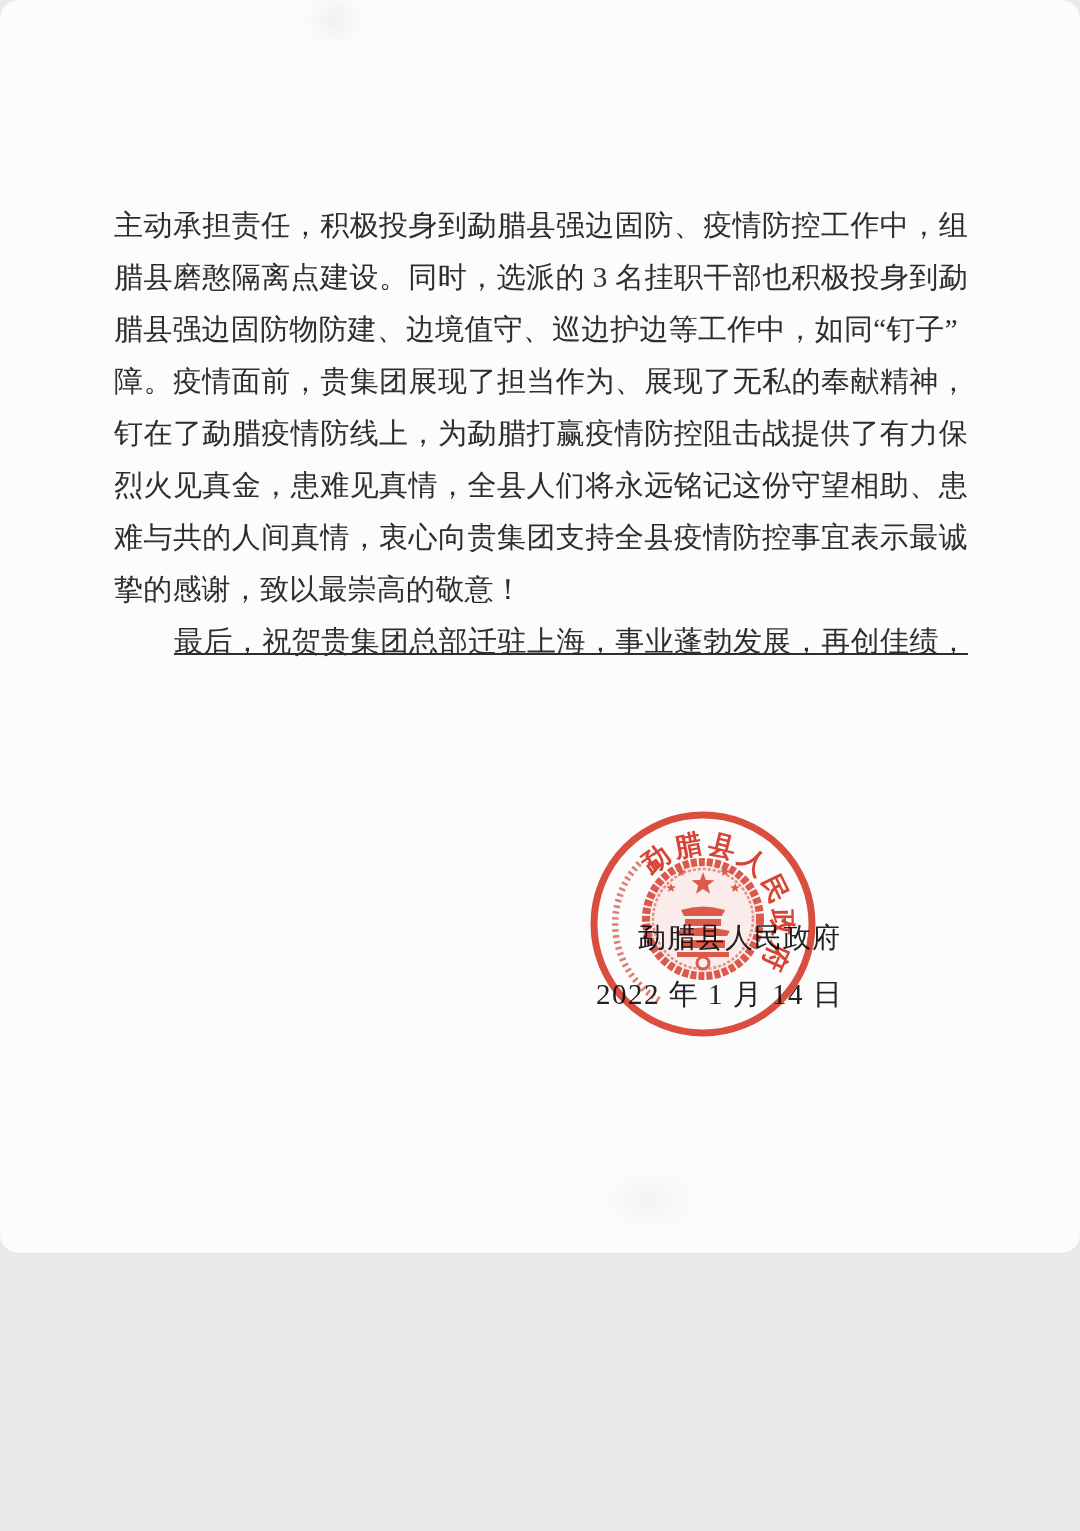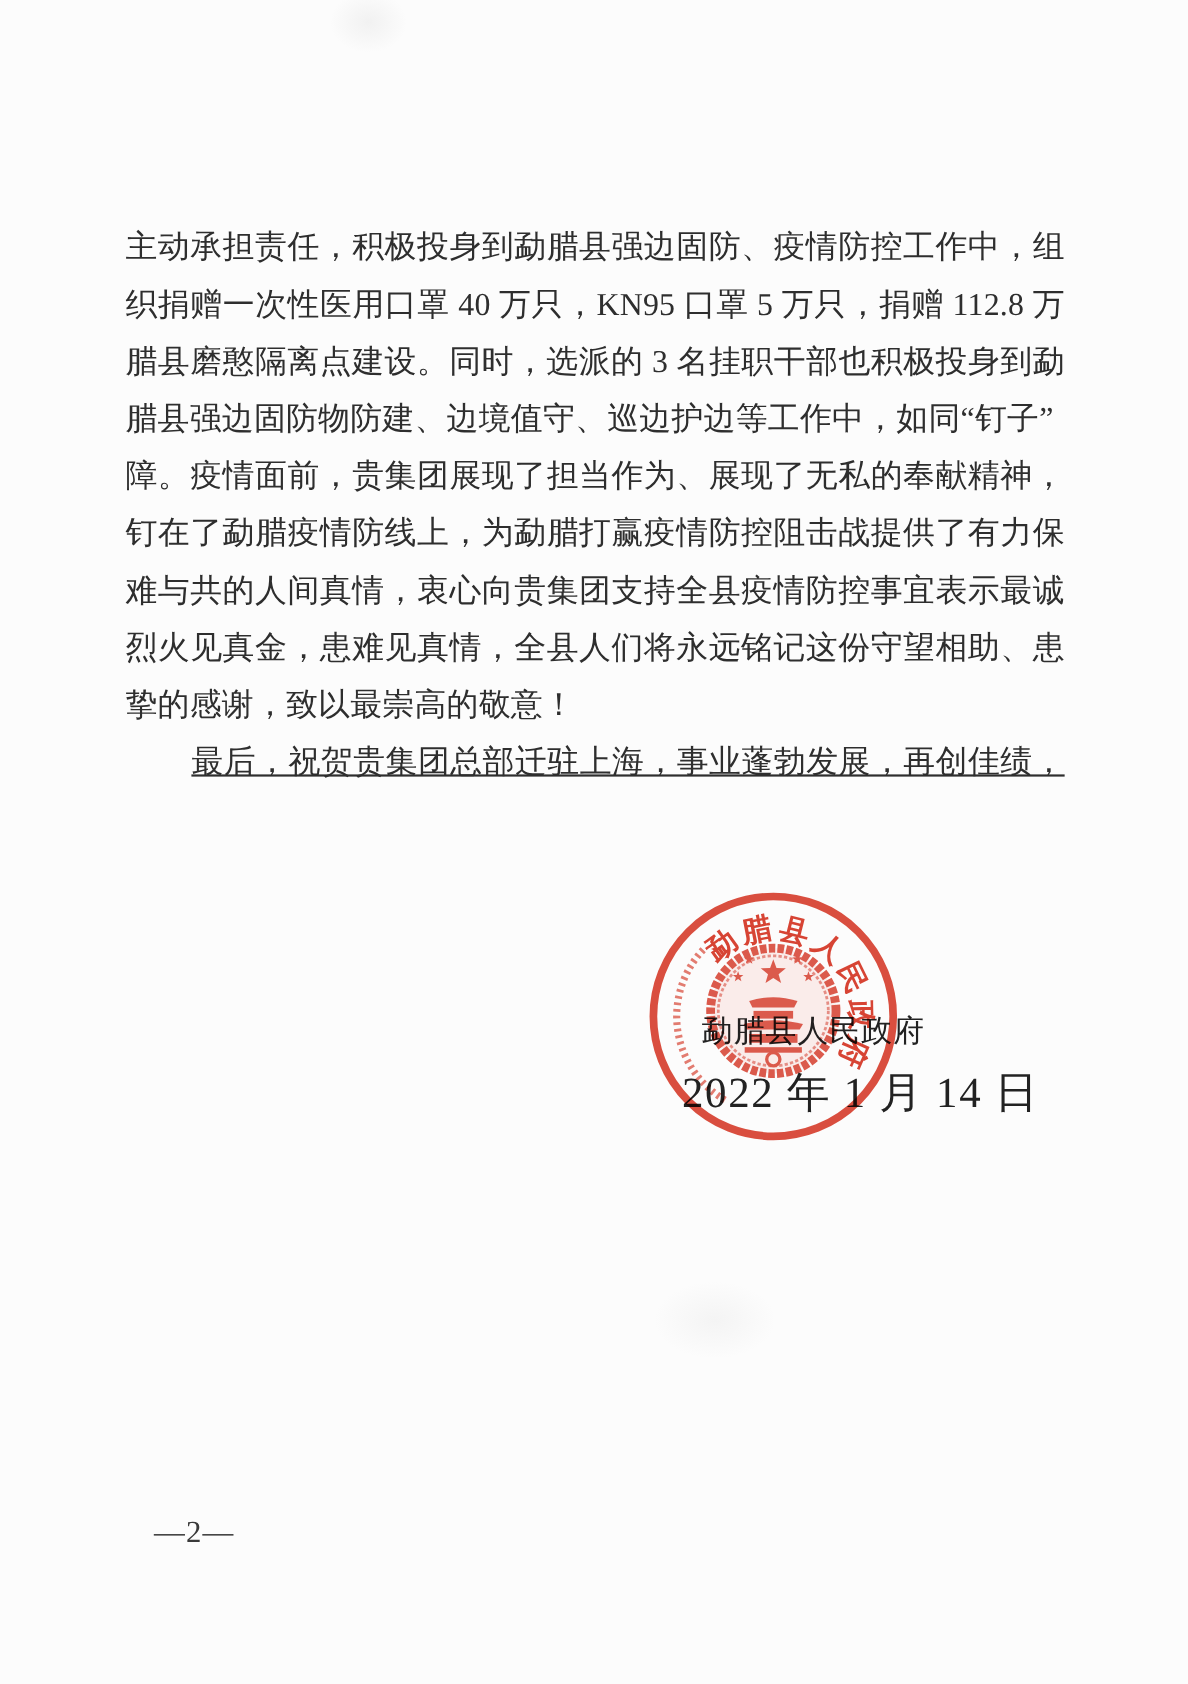--- a/index.html
+++ b/index.html
@@ -1,23 +1,24 @@
 <!DOCTYPE html>
 <html><head>
 <meta charset="utf-8">
 <style>
   html,body{margin:0;padding:0;background:#e9e9e9;}
   .page{
     position:relative;
-    width:1080px;height:1531px;
+    width:1080px;height:1253px;
     margin:0 auto;
     background:#fcfcfc;
     overflow:hidden;
     font-family:"Liberation Serif","DejaVu Serif",serif;
     color:#2d2d2d;
+    border-radius:19px;
   }
   
   .smudge{position:absolute;pointer-events:none;border-radius:50%;}
   .smudge-top{left:300px;top:-8px;width:70px;height:56px;
     background:radial-gradient(closest-side,rgba(185,185,185,.16),rgba(185,185,185,0));}
   .smudge-mid{left:595px;top:1165px;width:110px;height:70px;
     background:radial-gradient(closest-side,rgba(185,185,185,.12),rgba(185,185,185,0));}
 
   .body-text{
     position:absolute;left:114px;top:199px;width:854px;
@@ -29,22 +30,22 @@
     text-align:justify;text-align-last:justify;text-justify:inter-character;}
   .tline.para-end{text-align:right;text-align-last:left;}
   .tline.indent{text-indent:60px;text-decoration:underline;}
 
   .signature{
     position:absolute;left:604px;top:921px;
     font-size:28px;line-height:34px;letter-spacing:1px;
     color:#222;white-space:nowrap;margin-left:34px;
   }
   .seal-date{
-    position:absolute;left:620px;top:977px;
-    font-size:39px;line-height:34px;letter-spacing:1.5px;
+    position:absolute;left:596px;top:977px;
+    font-size:29px;line-height:34px;letter-spacing:1.5px;
     color:#222;white-space:nowrap;text-align:right;
   }
   .page-number{
     position:absolute;left:140px;top:1378px;
     font-size:28px;color:#3a3a3a;letter-spacing:1px;white-space:nowrap;
   }
 
   .seal{
     position:absolute;left:586px;top:807px;width:234px;height:234px;
     mix-blend-mode:multiply;opacity:.9;
@@ -58,27 +59,26 @@
 </head>
 <body>
 
 <div class="page">
 
   <div class="smudge smudge-top"></div>
   <div class="smudge smudge-mid"></div>
 
   <div class="body-text">
     <div class="tline">主动承担责任，积极投身到勐腊县强边固防、疫情防控工作中，组</div>
-    <div class="tline">织捐赠一次性医用口罩 40 万只，KN95 口罩 5 万只，捐赠 112.8 万</div>
     <div class="tline">腊县磨憨隔离点建设。同时，选派的 3 名挂职干部也积极投身到勐</div>
     <div class="tline">腊县强边固防物防建、边境值守、巡边护边等工作中，如同“钉子”，</div>
     <div class="tline">障。疫情面前，贵集团展现了担当作为、展现了无私的奉献精神，</div>
     <div class="tline">钉在了勐腊疫情防线上，为勐腊打赢疫情防控阻击战提供了有力保</div>
+    <div class="tline">烈火见真金，患难见真情，全县人们将永远铭记这份守望相助、患</div>
     <div class="tline">难与共的人间真情，衷心向贵集团支持全县疫情防控事宜表示最诚</div>
-    <div class="tline">烈火见真金，患难见真情，全县人们将永远铭记这份守望相助、患</div>
     <div class="tline para-end">挚的感谢，致以最崇高的敬意！</div>
     <div class="tline indent">最后，祝贺贵集团总部迁驻上海，事业蓬勃发展，再创佳绩，</div>
   </div>
 
   <div class="signature">勐腊县人民政府</div>
   <div class="seal-date">2022 年 1 月 14 日</div>
 
   <svg class="seal" viewBox="0 0 234 234">
     <g stroke="none" fill="none">
 

